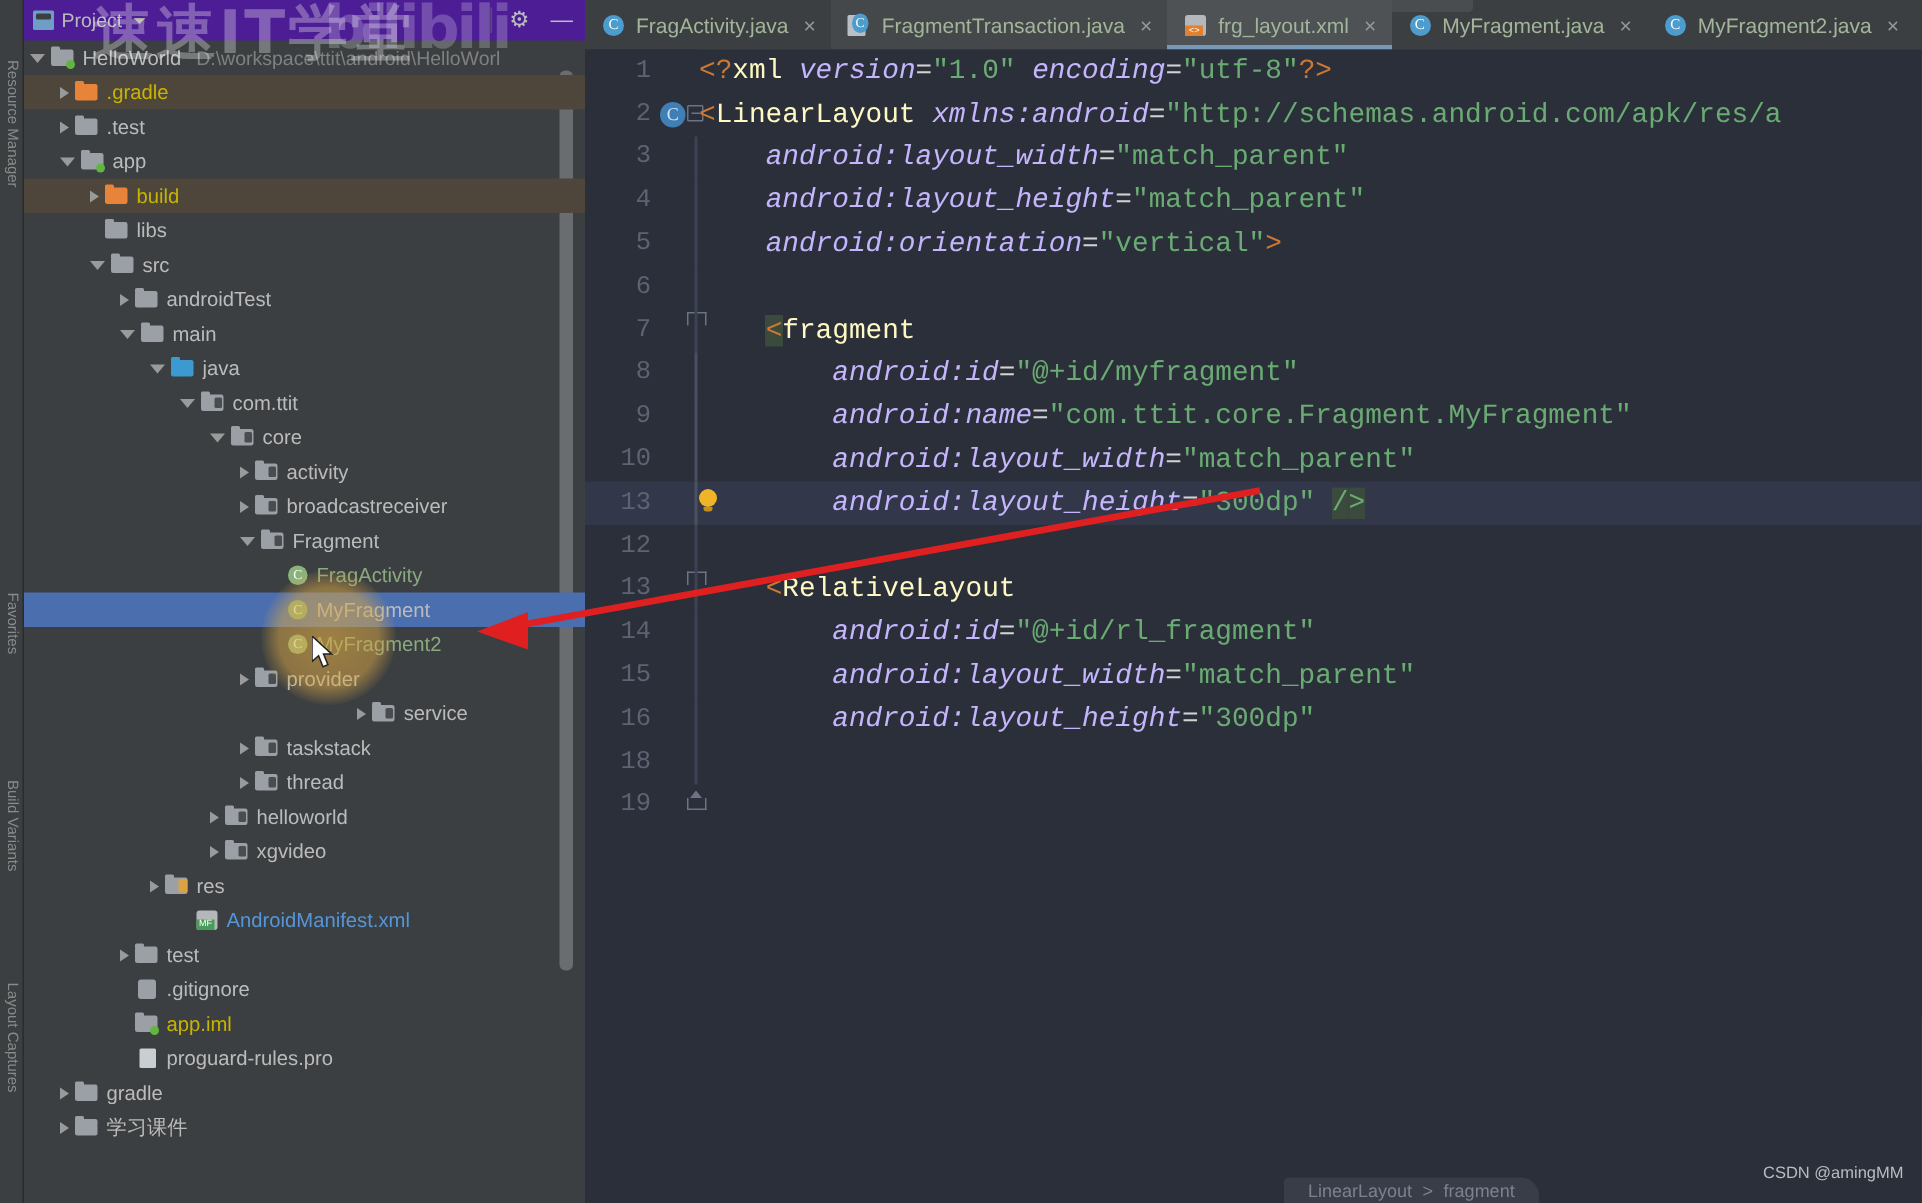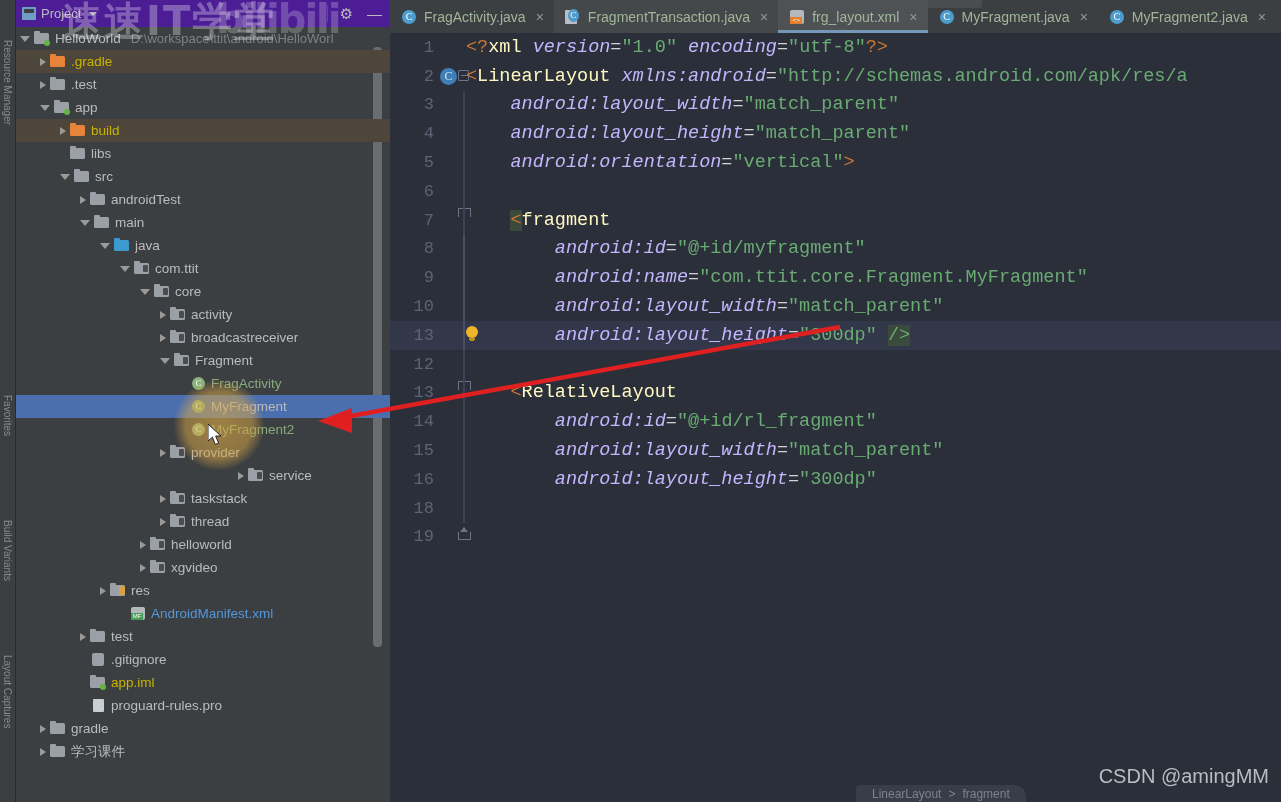--- a/index.html
+++ b/index.html
@@ -281,21 +281,21 @@
     color:rgba(255,255,255,0.30); letter-spacing:2px; white-space:nowrap;
     font-family:"DejaVu Sans", sans-serif; pointer-events:none;
   }
   .wm-bili {
     position:absolute; left:216px; top:-4px; font-size:40px; font-weight:bold;
     color:rgba(255,255,255,0.22); white-space:nowrap; letter-spacing:-2px;
     font-family:"DejaVu Sans", sans-serif; pointer-events:none;
   }
   .wm-csdn {
     position:absolute; right:12px; bottom:14px; color:#b9bcc0;
-    font-size:20px; pointer-events:none;
+    font-size:11px; pointer-events:none;
   }
 
   
   .hl-circle {
     position:absolute; left:174px; top:380px; width:90px; height:90px; border-radius:50%;
     background: radial-gradient(circle, rgba(219,168,70,0.62) 0%, rgba(219,168,70,0.50) 52%, rgba(219,168,70,0.0) 72%);
     pointer-events:none;
   }
   .mouse {
     position:absolute; left:208px; top:424px; width:16px; height:23px; pointer-events:none;

